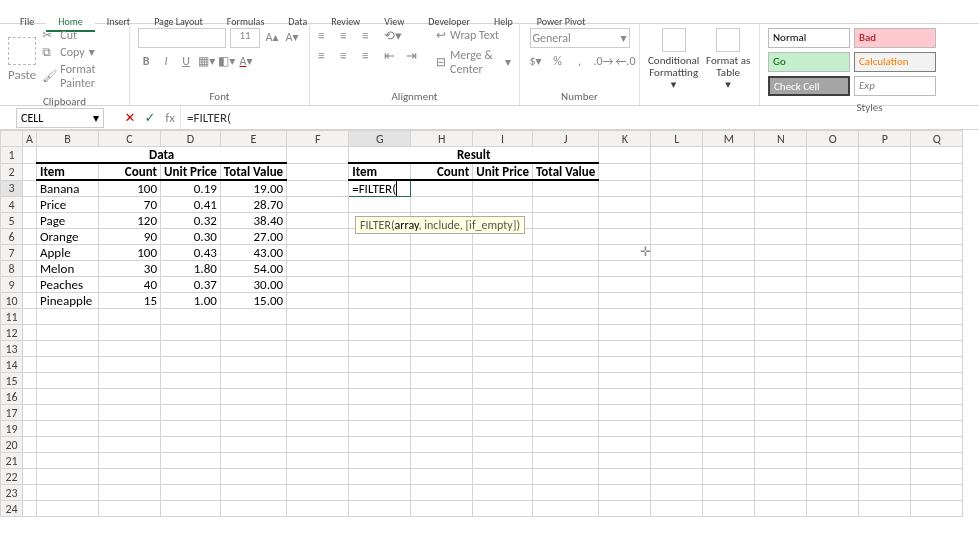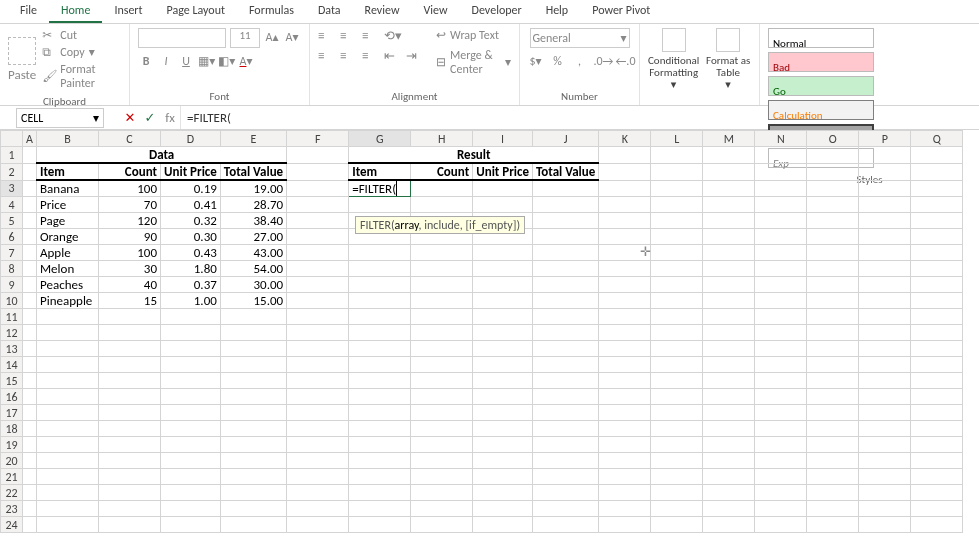--- a/index.html
+++ b/index.html
@@ -1,20 +1,20 @@
 <!DOCTYPE html>
 <html><head>
 <meta charset="utf-8">
 <style>
 * { box-sizing: border-box; margin: 0; padding: 0; font-family: "Segoe UI", Calibri, sans-serif; }
 body { background: #fff; font-size: 13px; width: 979px; height: 551px; overflow: hidden; position: relative; }
 
 
 .ribbon-tabs { display: flex; height: 24px; border-bottom: 1px solid #d4d4d4; padding-left: 8px; }
-.ribbon-tab { padding: 3px 12px; font-size: 12px; color: #444; cursor: pointer; }
+.ribbon-tab { padding: 15px 12px; font-size: 10px; color: #444; cursor: pointer; }
 .ribbon-tab.active { color: #217346; border-bottom: 2px solid #217346; background: #fff; }
 
 
 .ribbon { display: flex; height: 82px; border-bottom: 1px solid #d4d4d4; background: #fff; }
 .group { border-right: 1px solid #e3e3e3; display: flex; flex-direction: column; }
 .group-content { flex: 1; display: flex; align-items: center; padding: 4px 8px; gap: 6px; }
 .group-label { text-align: center; font-size: 11px; color: #666; padding: 1px 0 2px 0; position: relative; }
 
 .clipboard .group-content { flex-direction: row; }
 .paste-btn { display: flex; flex-direction: column; align-items: center; gap: 2px; color: #888; }
@@ -34,21 +34,21 @@
 .align-icon { width: 16px; height: 14px; color: #888; }
 .wrap-merge { font-size: 12px; color: #888; display: flex; align-items: center; gap: 4px; }
 
 .number-group .group-content { flex-direction: column; gap: 6px; }
 .number-format { width: 100px; height: 20px; border: 1px solid #ccc; font-size: 12px; padding: 2px; color: #888; }
 
 .big-btn { display: flex; flex-direction: column; align-items: center; font-size: 11px; color: #444; width: 58px; text-align: center; line-height: 1.1; }
 .big-icon { width: 24px; height: 24px; border: 1px solid #ccc; margin-bottom: 3px; }
 
 .styles-group .group-content { gap: 4px; flex-wrap: wrap; width: 210px; }
-.style-cell { width: 106px; height: 20px; border: 1px solid #bbb; font-size: 11px; padding: 8px 4px; }
+.style-cell { width: 82px; height: 20px; border: 1px solid #bbb; font-size: 11px; padding: 2px 4px; }
 .style-normal { background: #fff; }
 .style-bad { background: #ffc7ce; color: #9c0006; }
 .style-go { background: #c6efce; color: #006100; }
 .style-calc { background: #f2f2f2; color: #fa7d00; border: 1px solid #7f7f7f; }
 .style-check { background: #a5a5a5; color: #fff; border: 2px solid #3f3f3f; }
 .style-exp { font-style: italic; color: #7f7f7f; }
 
 
 .formula-bar { display: flex; height: 24px; border-bottom: 1px solid #d4d4d4; align-items: center; }
 .name-box { width: 88px; height: 20px; border: 1px solid #ccc; margin: 0 16px; font-size: 12px; padding: 2px 4px; display: flex; justify-content: space-between; align-items: center; }
@@ -607,40 +607,20 @@
           <td></td>
           <td></td>
           <td></td>
           <td></td>
           <td></td>
           <td></td>
           <td></td>
           <td></td>
         </tr>
   <tr>
-          <th>18</th>
-          <td></td>
-          <td></td>
-          <td></td>
-          <td></td>
-          <td></td>
-          <td></td>
-          <td></td>
-          <td></td>
-          <td></td>
-          <td></td>
-          <td></td>
-          <td></td>
-          <td></td>
-          <td></td>
-          <td></td>
-          <td></td>
-          <td></td>
-        </tr>
-  <tr>
           <th>19</th>
           <td></td>
           <td></td>
           <td></td>
           <td></td>
           <td></td>
           <td></td>
           <td></td>
           <td></td>
           <td></td>

